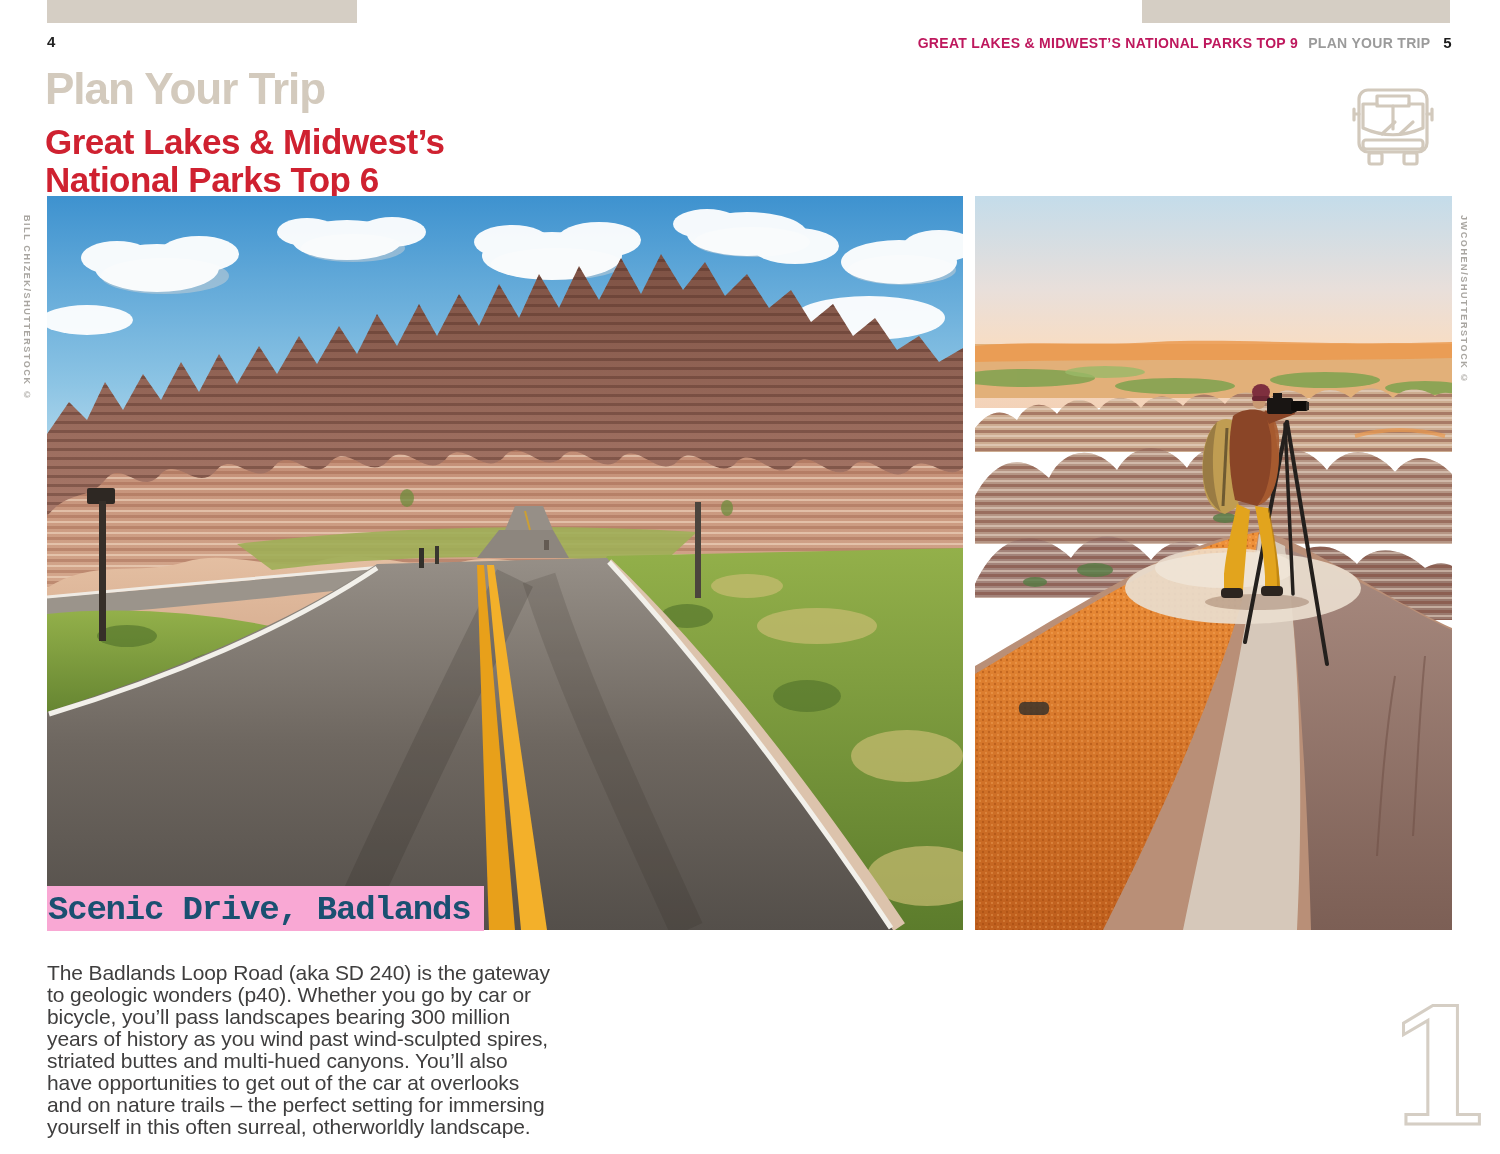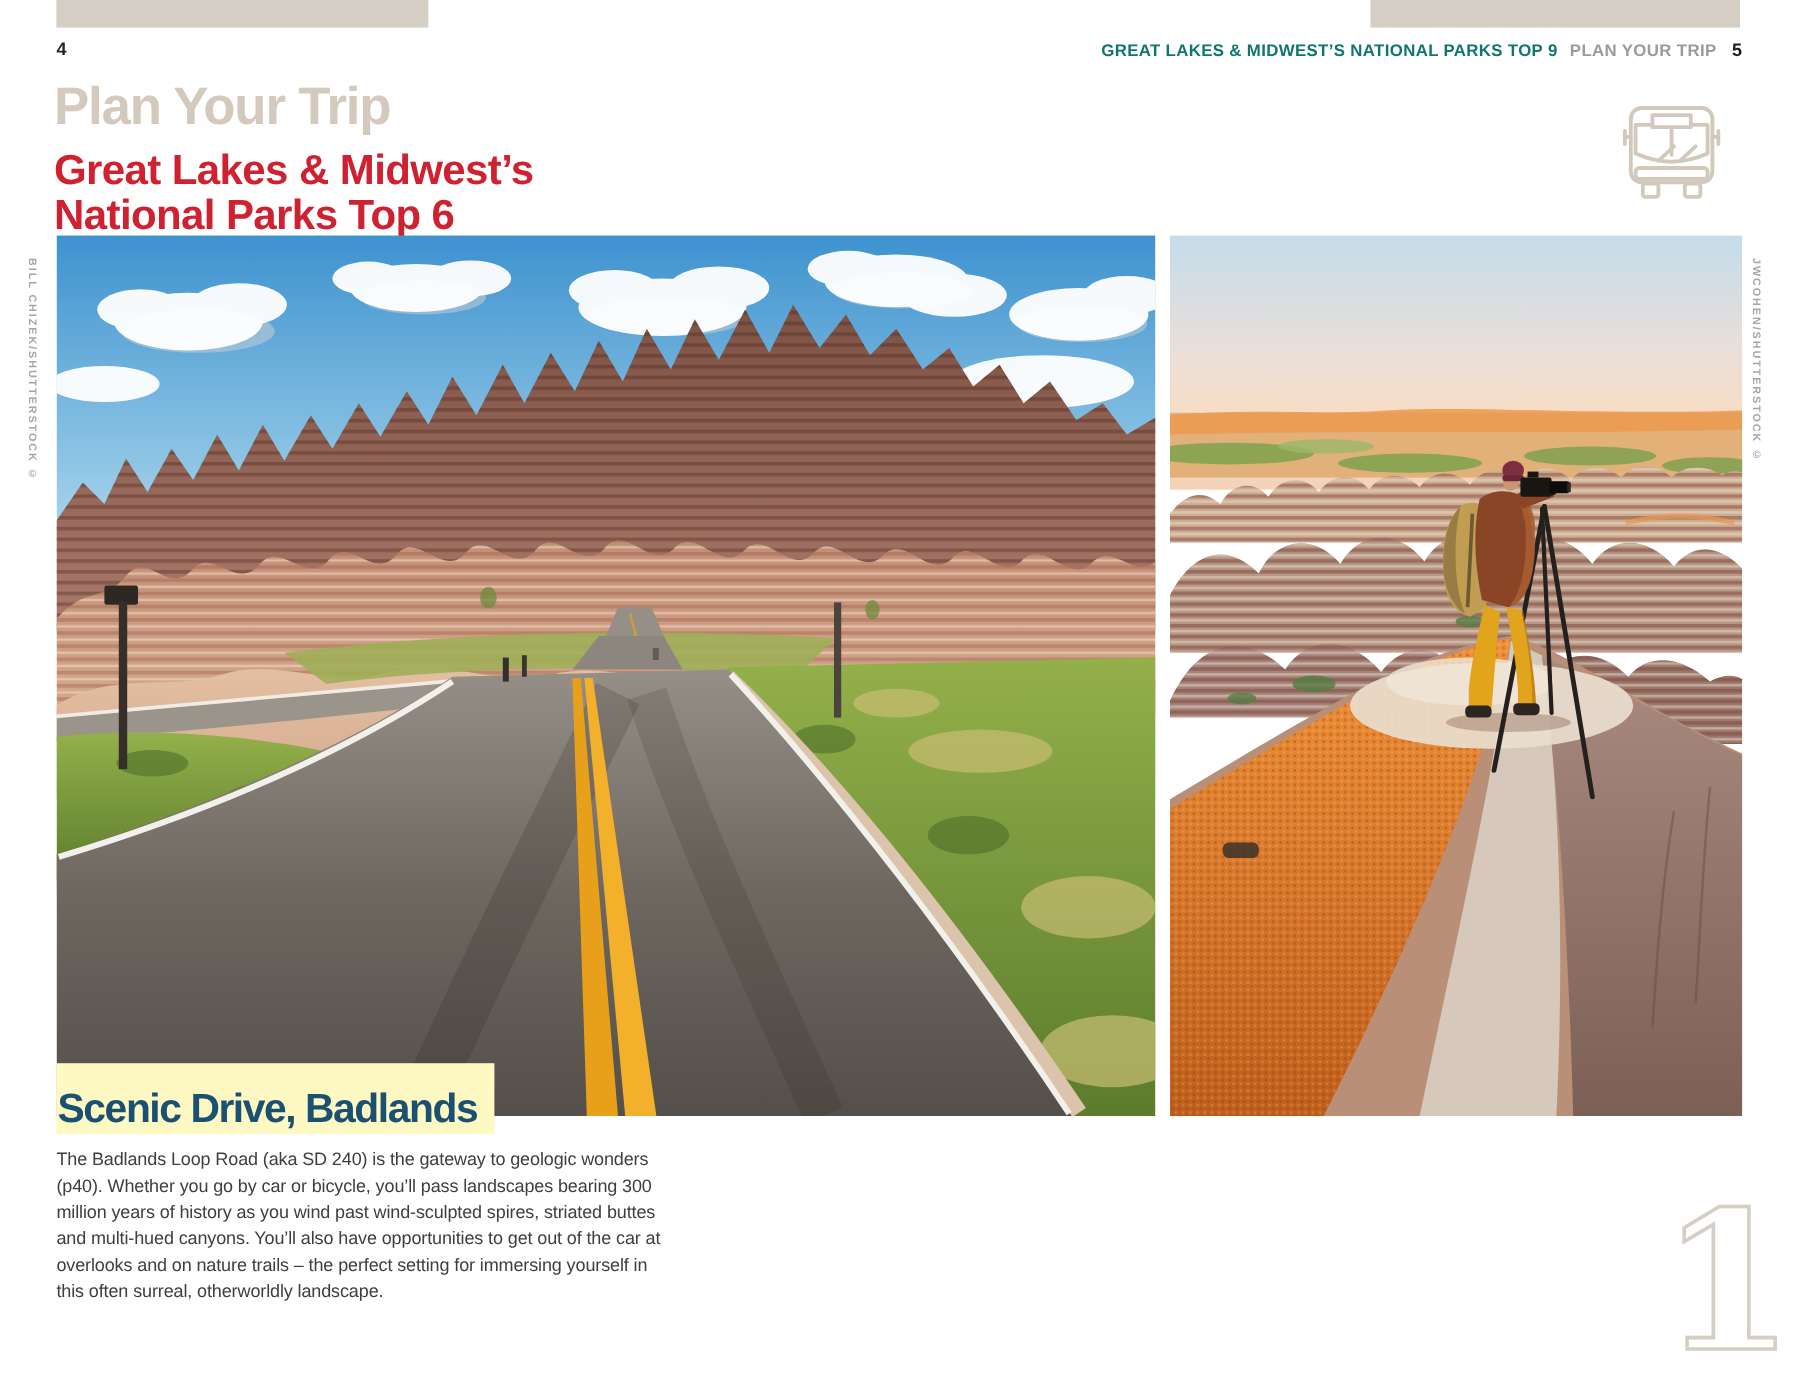--- a/index.html
+++ b/index.html
@@ -6,47 +6,47 @@
   .spread{position:relative;width:1500px;height:1154px;background:#ffffff;
           font-family:"Liberation Sans",sans-serif;overflow:hidden;}
 
   .tab{position:absolute;top:0;height:23px;background:#d5cec4;}
   .tab.left{left:47px;width:310px;}
   .tab.right{left:1142px;width:308px;}
 
   .pagenum-left{position:absolute;left:47px;top:33px;font-size:15px;font-weight:bold;color:#232323;}
   .running-head{position:absolute;right:48px;top:34px;font-size:14px;font-weight:bold;
                 letter-spacing:.3px;white-space:nowrap;}
-  .rh-red{color:#0f766e;margin-left:20px;}
+  .rh-red{color:#be185d;margin-left:20px;}
   .rh-gray{color:#9b9b9b;margin-left:6px;}
   .rh-num{color:#1c1c1c;margin-left:9px;font-size:15px;}
 
   .kicker{position:absolute;left:45px;top:64px;font-size:44px;font-weight:bold;
           color:#d3cabd;letter-spacing:-1px;}
   .page-title{position:absolute;left:45px;top:100px;font-size:35px;font-weight:bold;
               color:#cf2130;line-height:38px;letter-spacing:-0.5px;}
   .page-title span{display:block;}
 
   .bus{position:absolute;left:1352px;top:84px;}
 
   .photo{position:absolute;top:196px;height:734px;overflow:hidden;}
   .photo.pleft{left:47px;width:916px;}
   .photo.pright{left:975px;width:477px;}
 
   .credit{position:absolute;top:215px;font-size:9px;font-weight:bold;letter-spacing:1.6px;
           color:#a9a6a1;writing-mode:vertical-rl;white-space:nowrap;}
   .credit.cleft{left:22px;}
   .credit.cright{left:1459px;}
 
-  .feature-box{position:absolute;left:47px;top:886px;height:45px;background:#fef9c3;
-               padding:14px 14px 0 1px;display:flex;align-items:flex-end;}
+  .feature-box{position:absolute;left:47px;top:886px;height:45px;background:#f9a8d4;
+               padding:0 14px 0 1px;display:flex;align-items:flex-end;font-family:Liberation Mono, monospace;}
   .feature-box h2{margin:0;font-size:34px;font-weight:bold;color:#1a5071;
                   letter-spacing:-1.2px;line-height:42px;white-space:nowrap;}
 
-  .feature-body{position:absolute;left:47px;top:941px;width:505px;font-size:15px;
+  .feature-body{position:absolute;left:47px;top:941px;width:505px;font-size:21px;
                 line-height:22px;color:#3f3e3e;letter-spacing:-0.1px;}
 
   .rank{position:absolute;left:1384px;top:988px;font-family:"DejaVu Serif",serif;
         font-weight:bold;font-size:160px;line-height:160px;color:#ffffff;
         -webkit-text-stroke:3px #d5cec4;}
 </style>
 </head>
 <body>
 
 <div class="spread">

